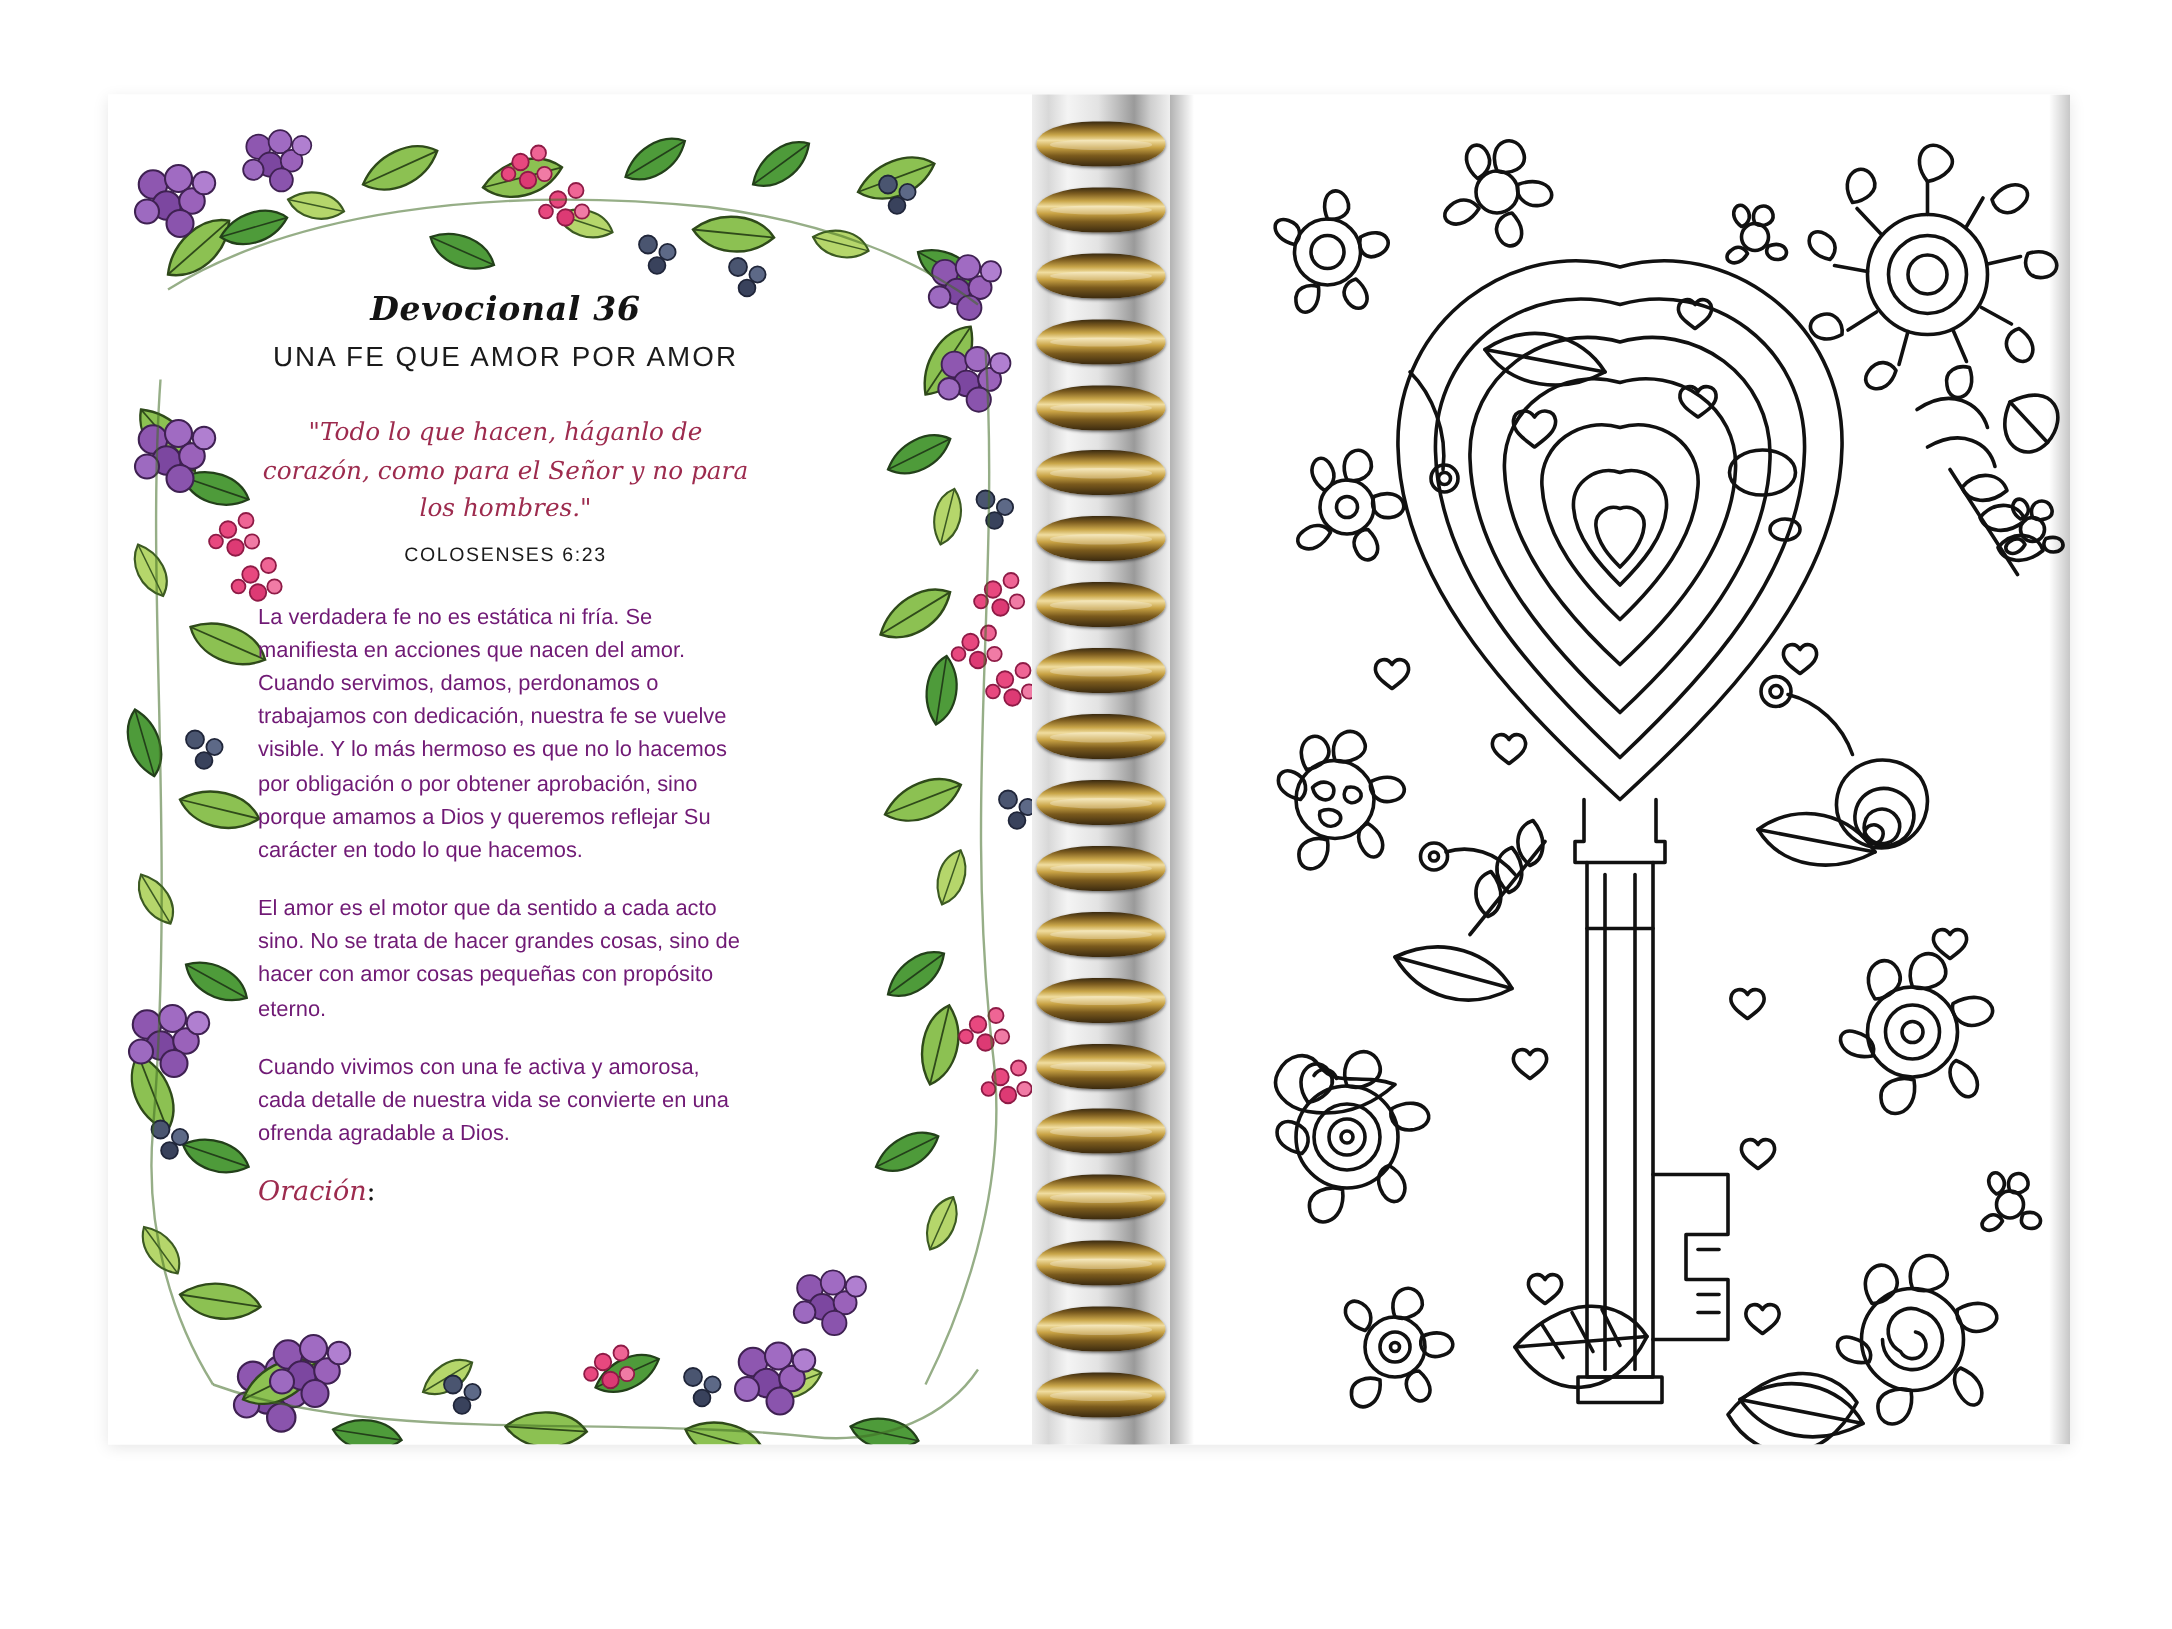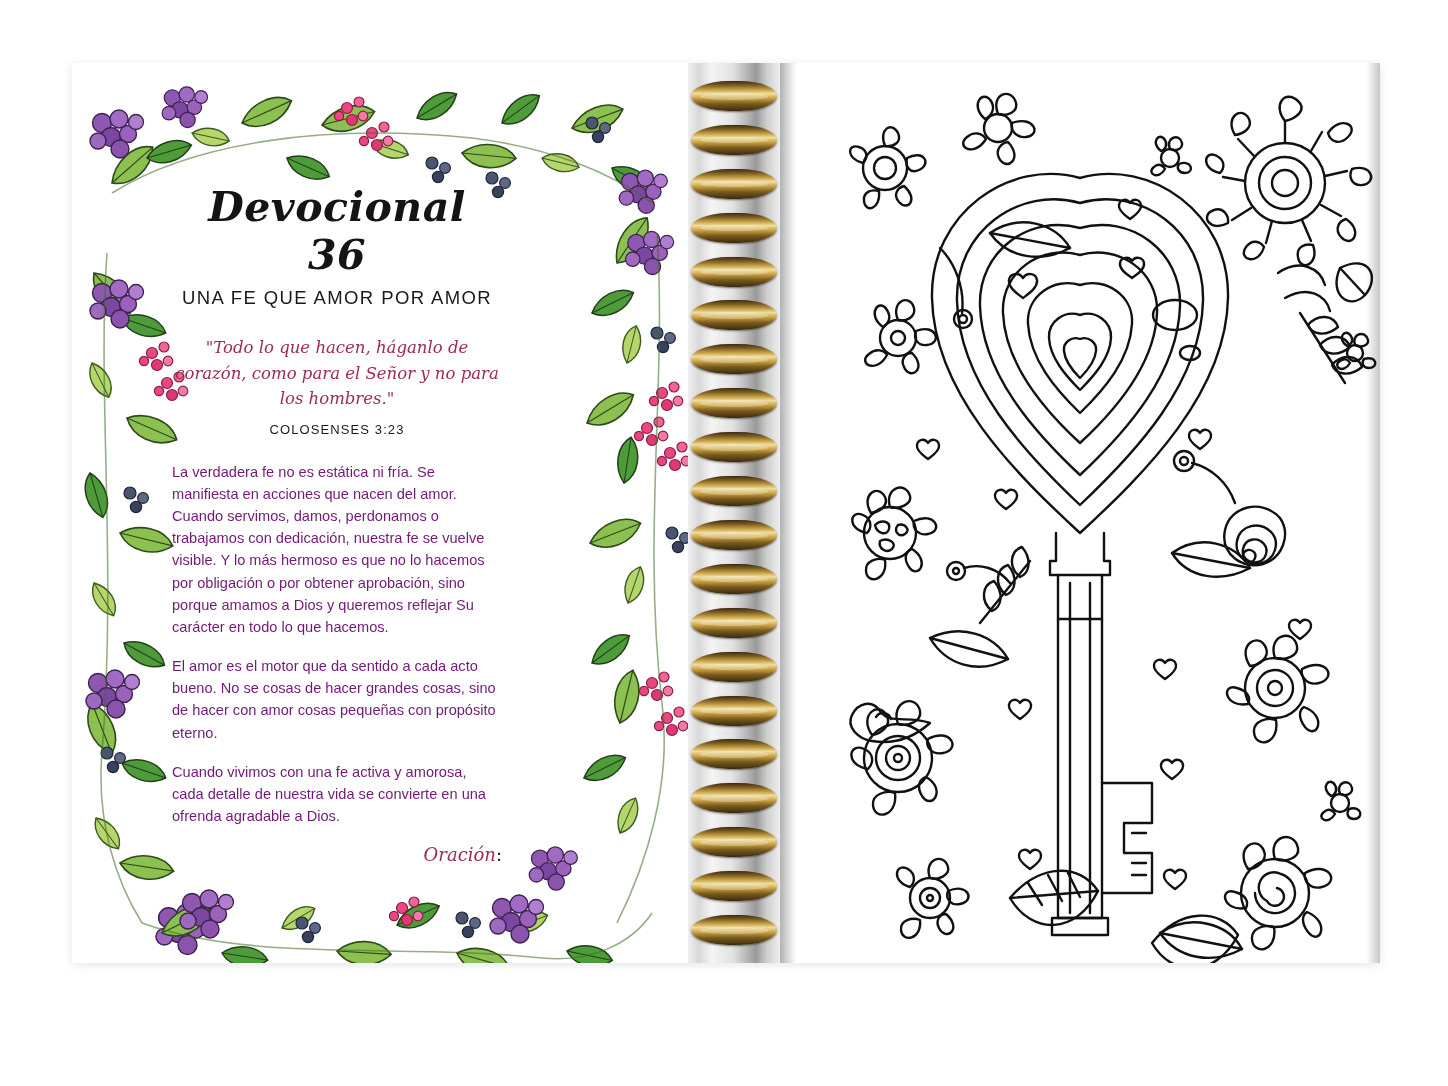--- a/index.html
+++ b/index.html
@@ -39,25 +39,25 @@
   .text-col {
     position: absolute;
     left: 100px;
     top: 120px;
     width: 330px;
   }
   .dev-title {
     font-family: "DejaVu Serif", serif;
     font-style: italic;
     font-weight: bold;
-    font-size: 41px;
+    font-size: 22px;
     color: #141414;
     text-align: center;
     letter-spacing: 0.5px;
-    margin: 0 0 8px 0;
+    margin: 10px 0 8px 0;
   }
   .dev-subtitle {
     font-family: "Liberation Sans", sans-serif;
     font-size: 18.5px;
     letter-spacing: 1.4px;
     color: #1a1a1a;
     text-align: center;
     margin: 0 0 26px 0;
   }
   .verse {
@@ -83,21 +83,20 @@
     line-height: 1.52;
     color: #701a75;
     margin: 0 0 17px 0;
   }
   .section-head {
     font-family: "DejaVu Serif", serif;
     font-style: italic;
     font-size: 18px;
     color: #9d2b4e;
     margin: 6px 0 3px 0;
-    text-align: right;
   }
   .section-head .colon { color: #151515; font-style: normal; }
   
   .spiral {
     position: relative;
     width: 92px;
     height: 900px;
     background: linear-gradient(to right,
         #efefef 0%, #d8d8d8 12%, #f4f4f4 26%,
         #e3e3e3 48%, #bdbdbd 62%, #9a9a9a 74%,
@@ -279,24 +278,24 @@
         <use href="#berryBlue" x="230" y="860"></use>
         <use href="#berryBlue" x="390" y="855"></use>
         <path d="M70,860 C180,900 330,880 470,895 C520,900 560,880 580,850" stroke="#3f6b24" stroke-width="1.6" fill="none" opacity="0.55"></path>
       </g>
     </svg>
 
     <div class="text-col">
       <div class="dev-title">Devocional 36</div>
       <div class="dev-subtitle">UNA FE QUE AMOR POR AMOR</div>
       <div class="verse">"Todo lo que hacen, háganlo de corazón, como para el Señor y no para los hombres."</div>
-      <div class="verse-ref">COLOSENSES 3:23</div>
+      <div class="verse-ref">COLOSENSES 6:23</div>
 
       <p class="body-p">La verdadera fe no es estática ni fría. Se manifiesta en acciones que nacen del amor. Cuando servimos, damos, perdonamos o trabajamos con dedicación, nuestra fe se vuelve visible. Y lo más hermoso es que no lo hacemos por obligación o por obtener aprobación, sino porque amamos a Dios y queremos reflejar Su carácter en todo lo que hacemos.</p>
-      <p class="body-p">El amor es el motor que da sentido a cada acto bueno. No se cosas de hacer grandes cosas, sino de hacer con amor cosas pequeñas con propósito eterno.</p>
+      <p class="body-p">El amor es el motor que da sentido a cada acto sino. No se trata de hacer grandes cosas, sino de hacer con amor cosas pequeñas con propósito eterno.</p>
       <p class="body-p">Cuando vivimos con una fe activa y amorosa, cada detalle de nuestra vida se convierte en una ofrenda agradable a Dios.</p>
 
       <div class="section-head">
         <span>Oración</span><span class="colon">:</span>
       </div>
 
 
     </div>
   </div>
 

